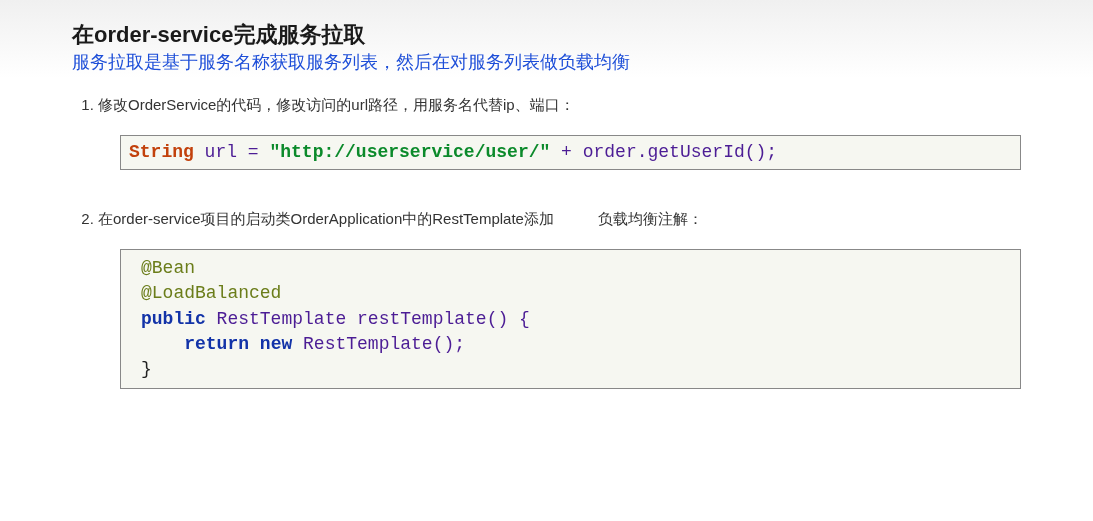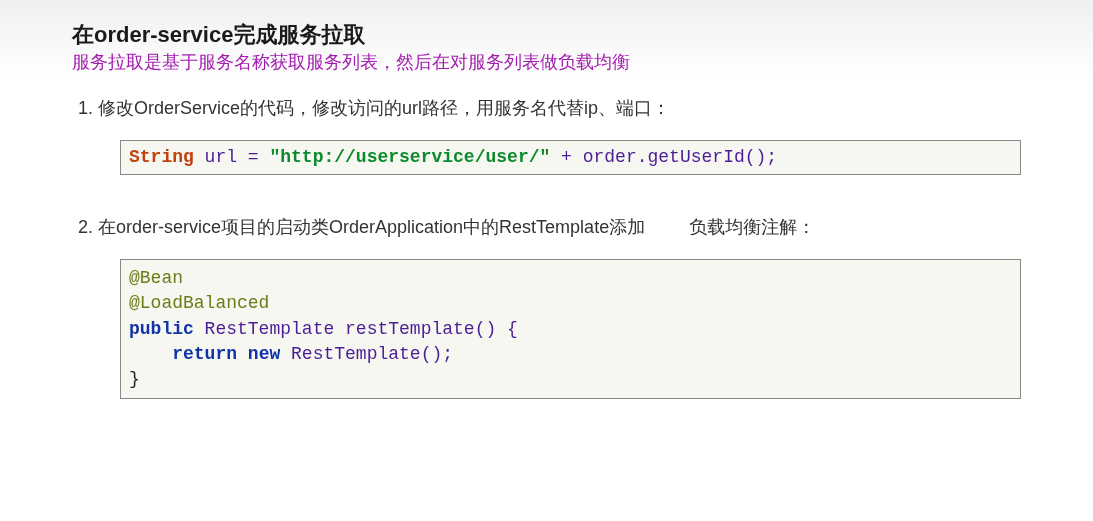--- a/index.html
+++ b/index.html
@@ -12,29 +12,29 @@
       color: #222;
       overflow: hidden;
     }
     .title {
       font-size: 22px;
       font-weight: bold;
       color: #1a1a1a;
     }
     .intro {
       font-size: 18px;
-      color: #a21caf;
+      color: #1d4ed8;
       margin-bottom: 22px;
     }
     .step-list {
       list-style: decimal;
       padding-left: 26px;
     }
     .step-item {
-      font-size: 18px;
+      font-size: 15px;
       color: #333;
       margin-bottom: 20px;
     }
     .step-text strong {
       font-weight: normal;
       padding-left: 44px;
     }
     .code-block {
       background: #f6f7f1;
       border: 1px solid #888;
@@ -52,21 +52,21 @@
     .code-block .kw-type { color: #c2410c; font-weight: bold; }
     .code-block .kw-public { color: #1233a8; font-weight: bold; }
     .code-block .kw-return { color: #1233a8; font-weight: bold; }
     .code-block .kw-new { color: #1233a8; font-weight: bold; }
     .code-block .str { color: #0b8a2b; font-weight: bold; }
     .code-block .anno { color: #6b7d1a; }
     .code-block .id { color: #4c1d95; }
     .code-block .punc { color: #222; }
     .code-block .call { color: #4c1d95; }
     .multi {
-      padding: 6px 8px 6px 8px;
+      padding: 6px 8px 6px 20px;
     }
   </style>
 </head>
 <body>
 
 <div class="title">在order-service完成服务拉取</div>
 
 <div class="intro">服务拉取是基于服务名称获取服务列表，然后在对服务列表做负载均衡</div>
 
 <ol class="step-list">

